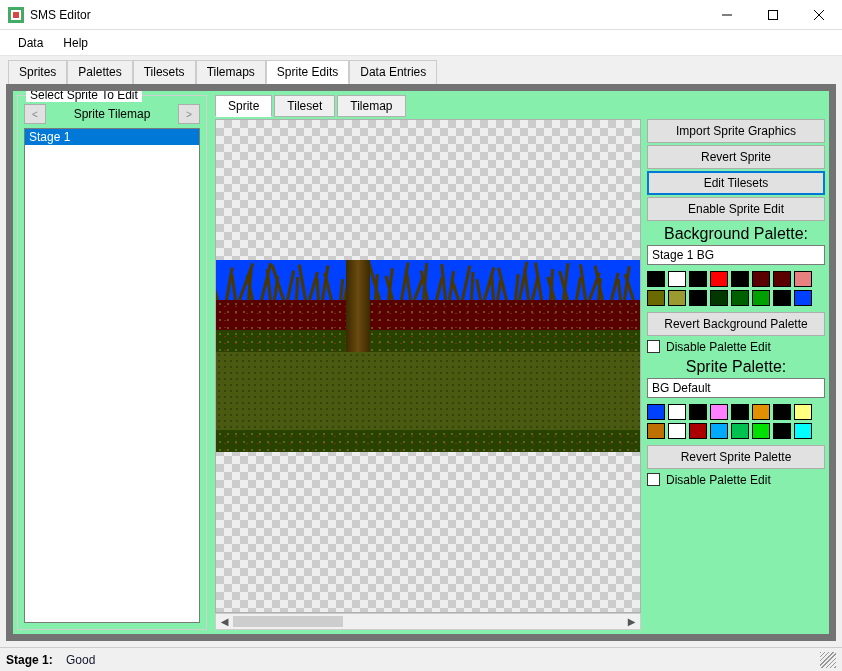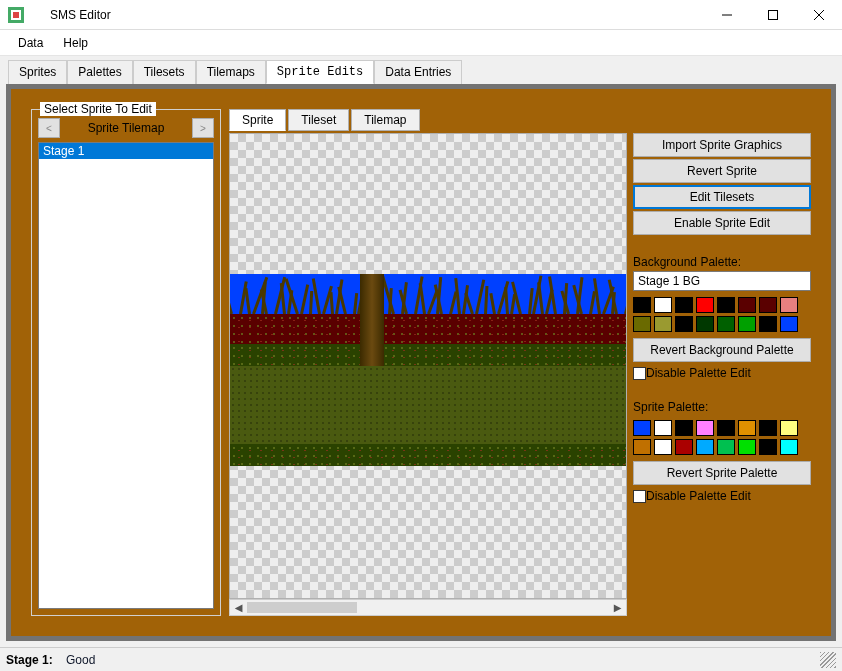--- a/index.html
+++ b/index.html
@@ -1,30 +1,30 @@
 <!DOCTYPE html>
 <html><head>
 <meta charset="utf-8">
 <style>
 * { box-sizing: border-box; margin: 0; padding: 0; font-family: 'Segoe UI', Tahoma, sans-serif; font-size: 12px; }
 body { background: #f0f0f0; width: 842px; height: 671px; overflow: hidden; display: flex; flex-direction: column; }
 
 .titlebar { background: #fff; height: 30px; display: flex; align-items: center; padding: 0 0 0 8px; border-bottom: 1px solid #ddd; }
 .titlebar .icon { width: 16px; height: 16px; margin-right: 6px; }
-.titlebar .title { flex: 1; font-size: 12px; color: #000; margin-left: 20px; }
+.titlebar .title { flex: 1; font-size: 12px; color: #000; }
 .titlebar .winbtn { width: 46px; height: 30px; display: flex; align-items: center; justify-content: center; color: #000; }
 
 .menubar { background: #fff; height: 26px; display: flex; align-items: center; padding: 0 8px; border-bottom: 1px solid #e5e5e5; }
 .menubar .menu-item { padding: 4px 10px; cursor: default; }
 
 .main-tabs { display: flex; padding: 4px 8px 0 8px; background: #f0f0f0; }
 .main-tab { padding: 4px 10px; border: 1px solid #ccc; border-bottom: none; background: #f0f0f0; margin-right: 0px; cursor: default; position: relative; }
-.main-tab.active { background: #fff; border-bottom: 1px solid #fff; z-index: 2; font-family: Liberation Mono, monospace; }
-
-.content { flex: 1; background: #a16207; margin: 0 6px 6px 6px; border: 5px solid #737373; padding: 20px; display: flex; gap: 8px; overflow: hidden; }
+.main-tab.active { background: #fff; border-bottom: 1px solid #fff; z-index: 2; }
+
+.content { flex: 1; background: #86efac; margin: 0 6px 6px 6px; border: 7px solid #737373; padding: 4px; display: flex; gap: 8px; overflow: hidden; }
 
 .left-col { width: 190px; display: flex; flex-direction: column; }
 .gb { border: 1px solid #d0d0d0; padding: 8px 6px 6px 6px; position: relative; flex: 1; display: flex; flex-direction: column; }
 .gb > .gb-title { position: absolute; top: -8px; left: 8px; background: #fff; padding: 0 4px; font-size: 12px; }
 .nav-row { display: flex; align-items: center; gap: 4px; margin-bottom: 4px; }
 .nav-btn { width: 22px; height: 20px; border: 1px solid #adadad; background: #e1e1e1; display: flex; align-items: center; justify-content: center; color: #888; font-size: 10px; }
 .nav-title { flex: 1; text-align: center; font-size: 12px; }
 .listbox { flex: 1; border: 1px solid #7a7a7a; background: #fff; overflow: auto; }
 .listbox .item { padding: 1px 4px; }
 .listbox .item.selected { background: #0078d7; color: #fff; }
@@ -51,25 +51,25 @@
 .gspots { position:absolute; inset:0; background-image: radial-gradient(rgba(0,0,0,.25) 1px, transparent 1px); background-size: 6px 6px; }
 .grass2 { height: 22px; background: #2a4200; position: relative; }
 .hscroll { height: 17px; border: 1px solid #ccc; background: #f0f0f0; display: flex; align-items: center; }
 .hscroll .arrow { width: 17px; height: 15px; display: flex; align-items: center; justify-content: center; color: #555; font-size: 10px; }
 .hscroll .track { flex: 1; height: 15px; background: #f0f0f0; position: relative; }
 .hscroll .thumb { position: absolute; left: 0; width: 110px; top: 2px; bottom: 2px; background: #cdcdcd; }
 
 .side-panel { width: 178px; display: flex; flex-direction: column; gap: 2px; }
 .btn { border: 1px solid #adadad; background: #e1e1e1; padding: 4px 6px; text-align: center; cursor: default; }
 .btn.focus { border: 2px solid #0078d7; padding: 3px 5px; }
-.section-label { font-size: 12px; margin-top: 18px; }
+.section-label { font-size: 16px; margin-top: 2px; text-align: center; }
 .textfield { border: 1px solid #7a7a7a; background: #fff; padding: 2px 4px; font-size: 12px; }
 .palette { display: flex; flex-wrap: wrap; gap: 3px; margin: 4px 0; }
 .swatch { width: 18px; height: 16px; border: 1px solid #000; }
-.chk { display: flex; align-items: center; margin-top: 2px; }
+.chk { display: flex; align-items: flex-start; gap: 6px; margin-top: 2px; }
 .chkbox { width: 13px; height: 13px; border: 1px solid #333; background: #fff; }
 
 .statusbar { height: 24px; background: #f0f0f0; border-top: 1px solid #ccc; display: flex; align-items: center; padding: 0 6px; font-size: 12px; }
 .statusbar .good { color: #0f172a; }
 .grip { width: 16px; height: 16px; margin-left: auto; background: repeating-linear-gradient(135deg,#999 0 1px, transparent 1px 3px); }
 </style>
 </head>
 <body>
 
 <div class="titlebar">
@@ -257,20 +257,21 @@
             <div class="swatch" style="background: rgb(0, 0, 0);"></div>
             <div class="swatch" style="background: rgb(0, 64, 255);"></div>
           </div>
         <div class="btn">Revert Background Palette</div>
         <div class="chk">
           <div class="chkbox"></div>
           <span>Disable Palette Edit</span>
         </div>
 
         <div class="section-label">Sprite Palette:</div>
+        <div class="textfield">BG Default</div>
         <div class="palette" id="spr-pal">
             <div class="swatch" style="background: rgb(0, 64, 255);"></div>
             <div class="swatch" style="background: rgb(255, 255, 255);"></div>
             <div class="swatch" style="background: rgb(0, 0, 0);"></div>
             <div class="swatch" style="background: rgb(255, 128, 255);"></div>
             <div class="swatch" style="background: rgb(0, 0, 0);"></div>
             <div class="swatch" style="background: rgb(224, 144, 0);"></div>
             <div class="swatch" style="background: rgb(0, 0, 0);"></div>
             <div class="swatch" style="background: rgb(255, 255, 128);"></div>
             <div class="swatch" style="background: rgb(192, 112, 0);"></div>

